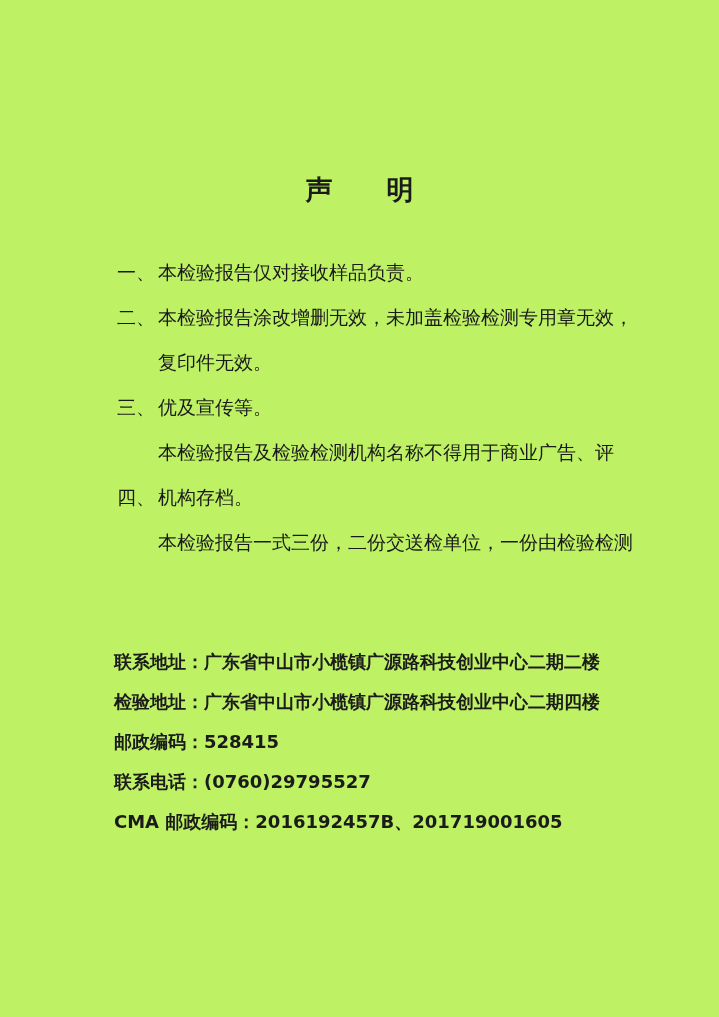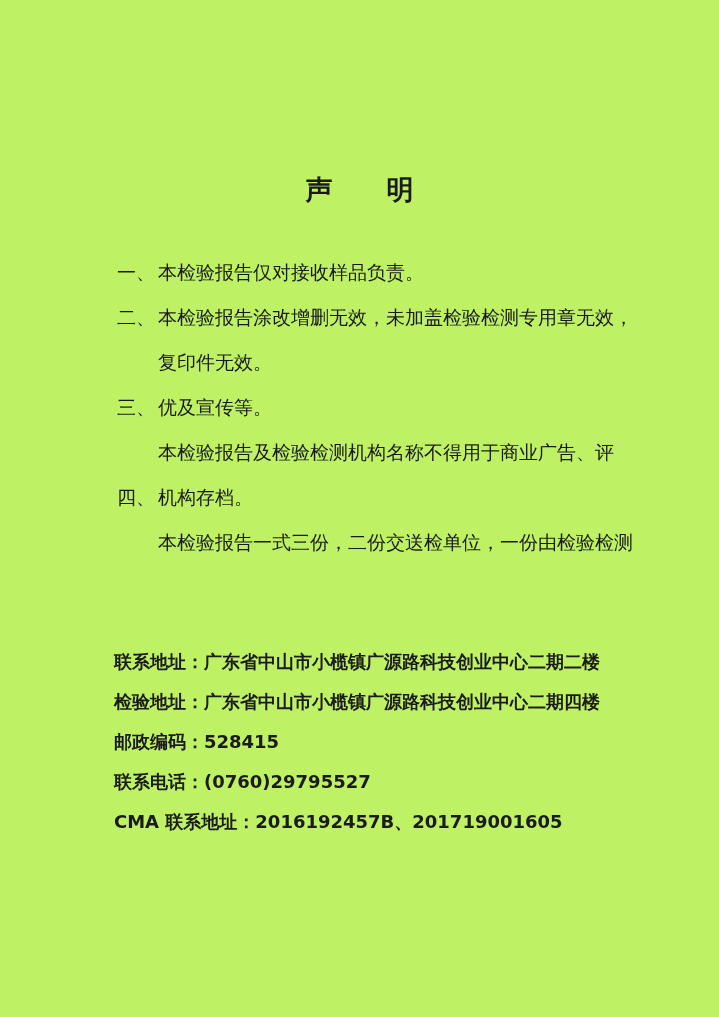--- a/index.html
+++ b/index.html
@@ -113,17 +113,17 @@
     <div class="contact-line">
       <span>检验地址：</span><span>广东省中山市小榄镇广源路科技创业中心二期四楼</span>
     </div>
     <div class="contact-line">
       <span>邮政编码：</span><span>528415</span>
     </div>
     <div class="contact-line">
       <span>联系电话：</span><span>(0760)29795527</span>
     </div>
     <div class="contact-line">
-      <span>CMA 联系地址：</span><span>2016192457B、201719001605</span>
+      <span>CMA 邮政编码：</span><span>2016192457B、201719001605</span>
     </div>
   </div>
 
 </div>
 
 </body></html>

